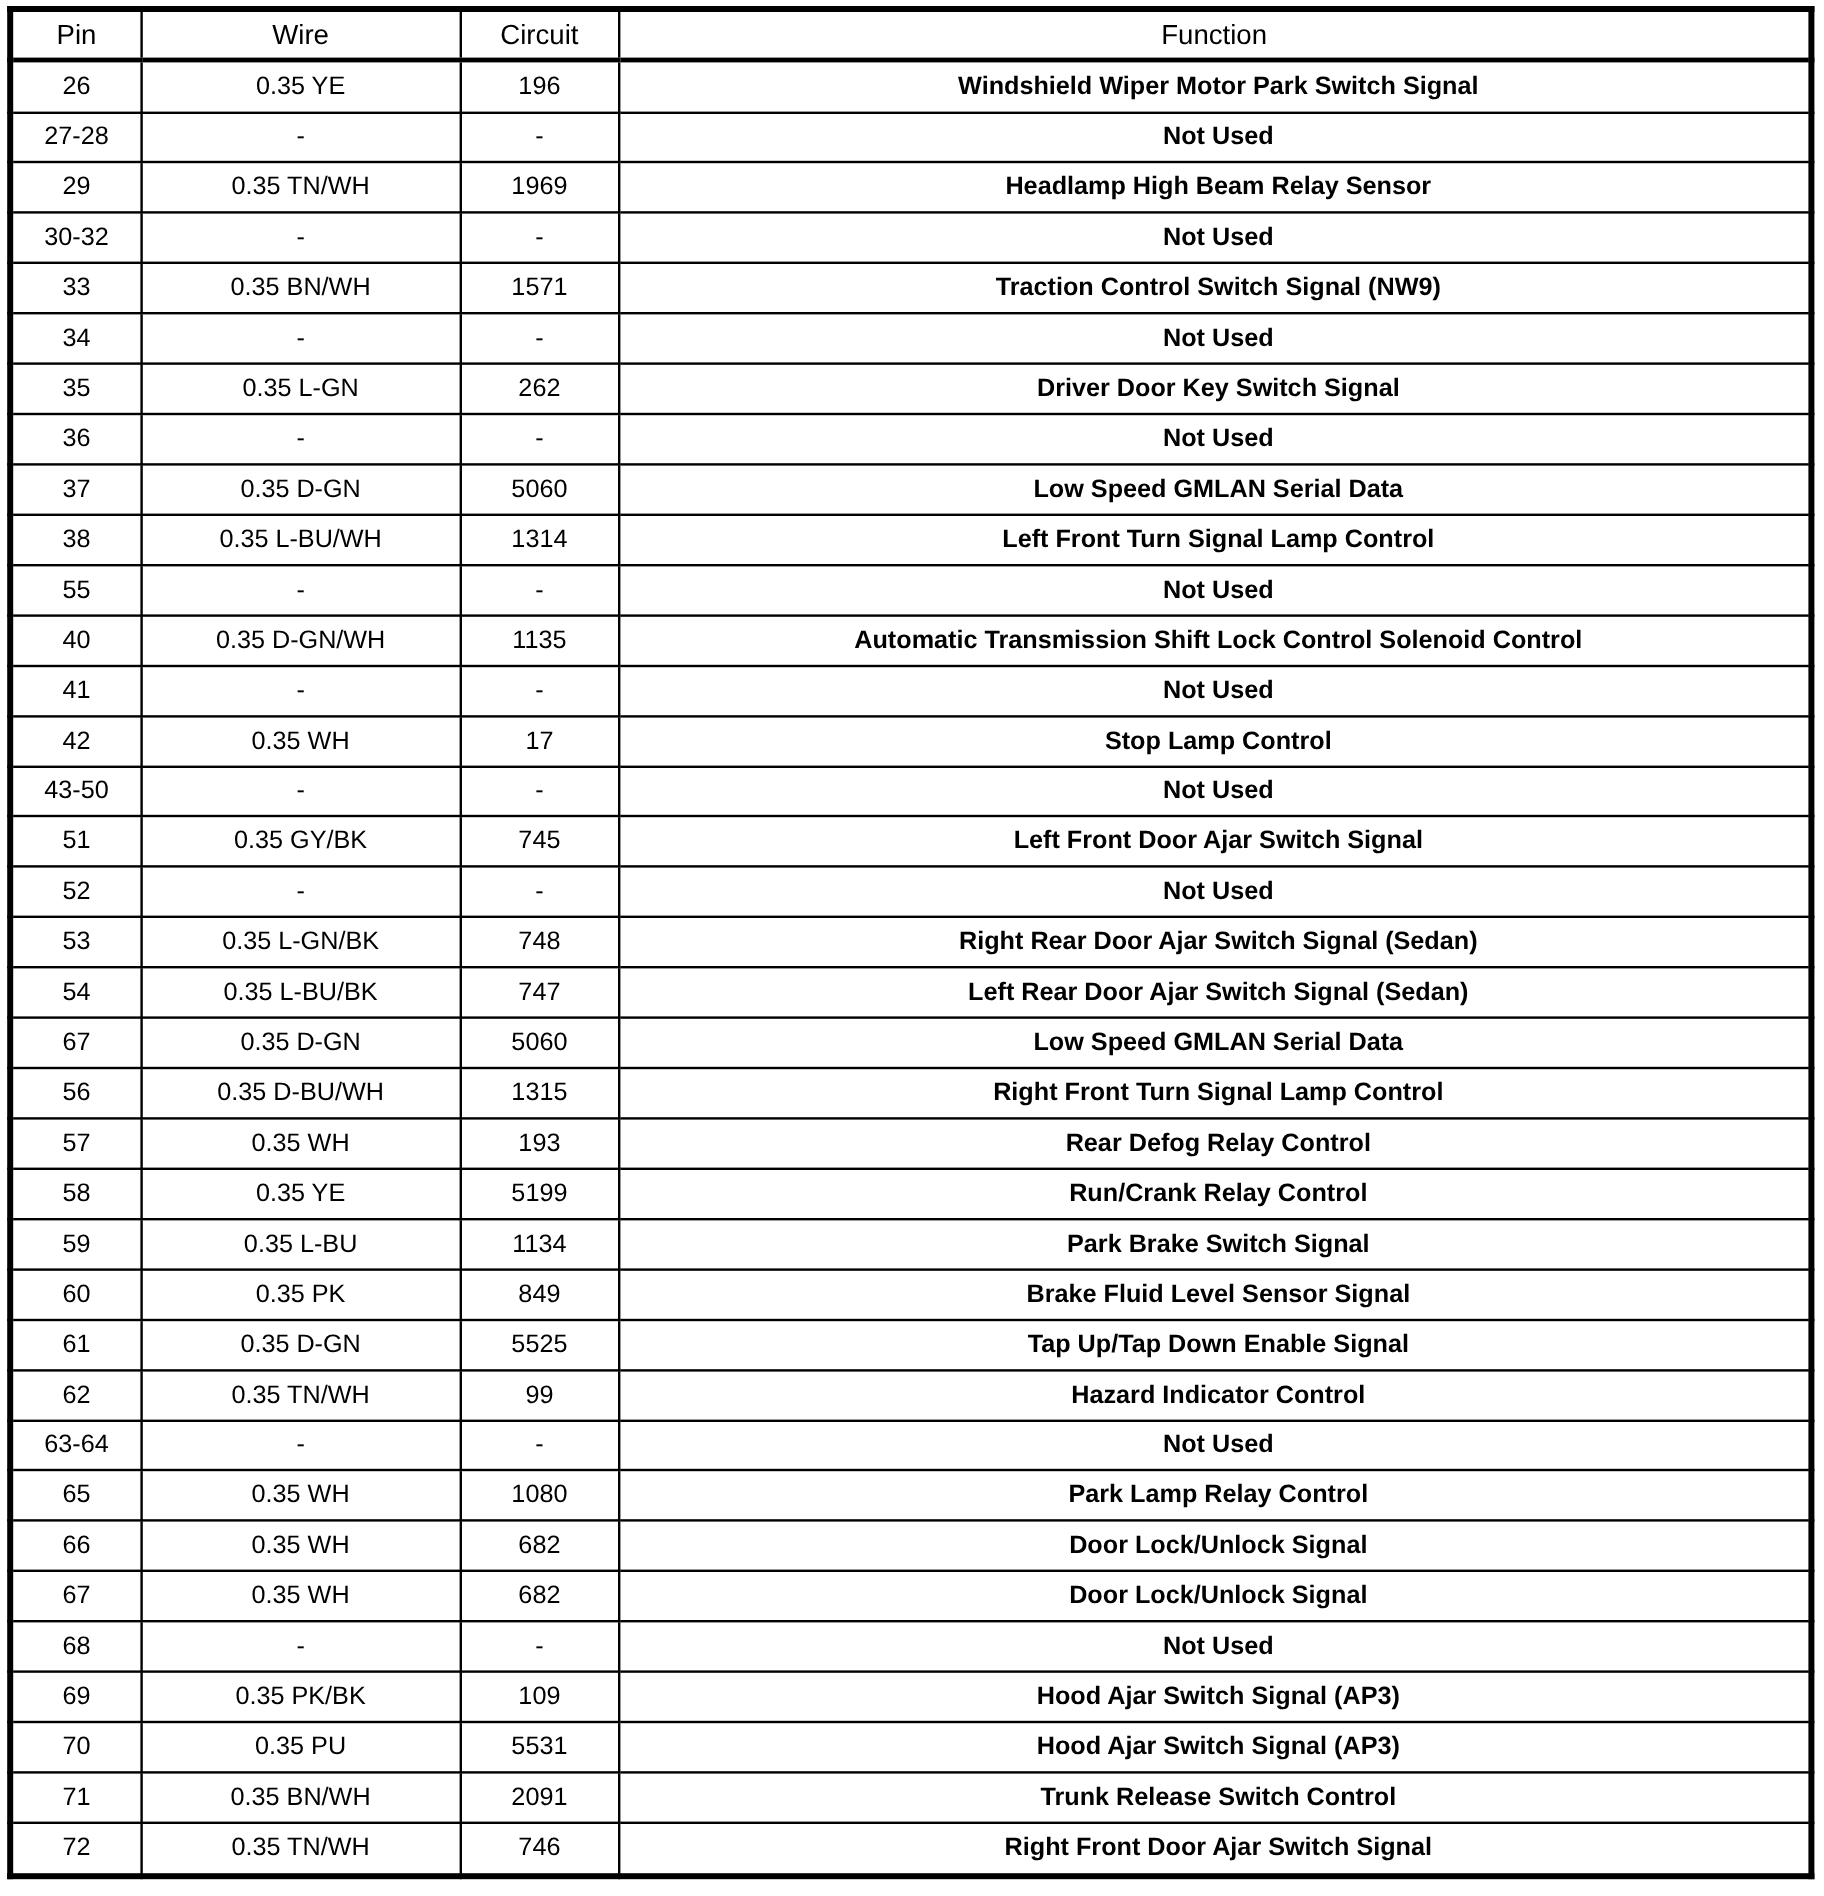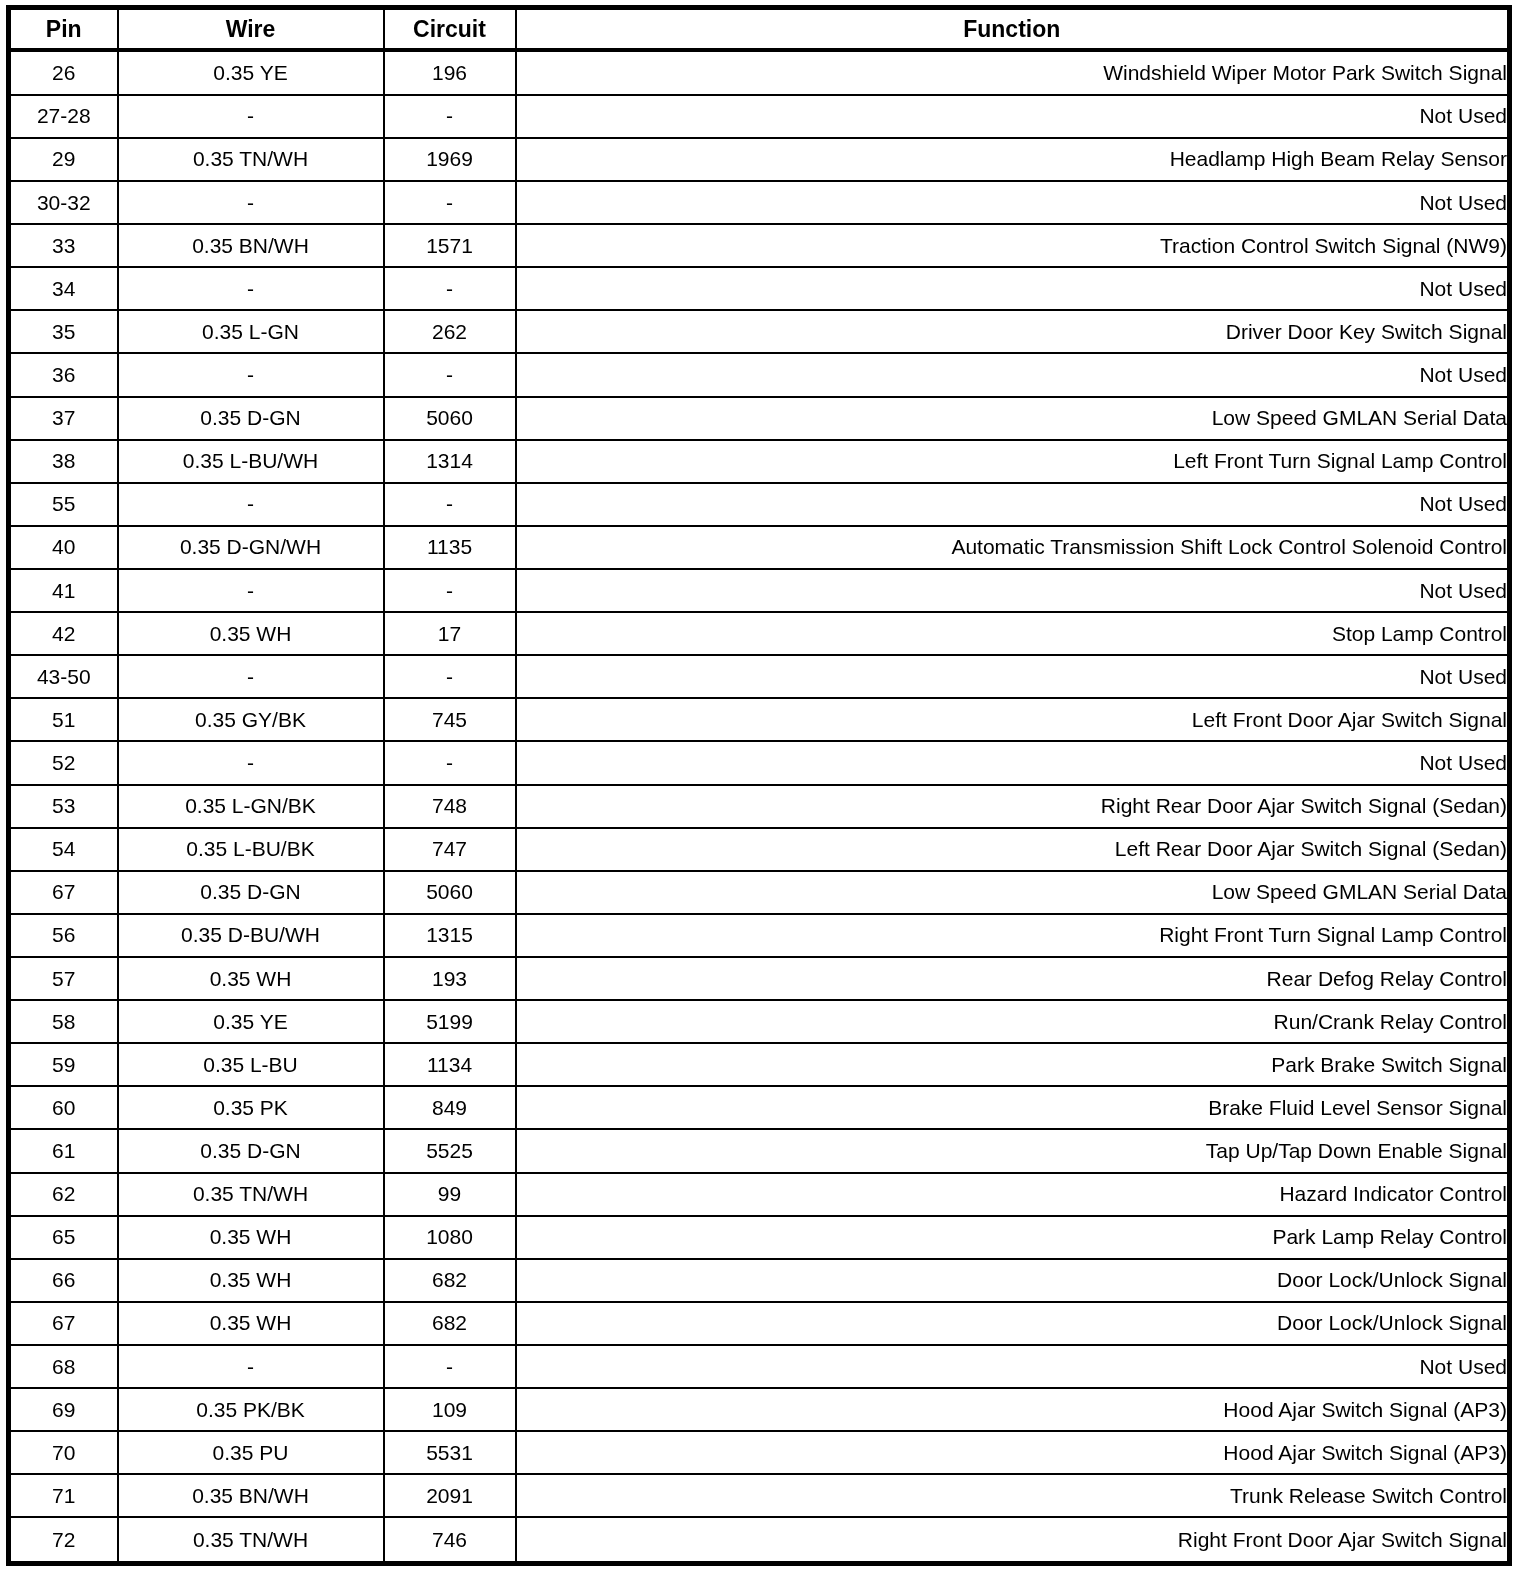--- a/index.html
+++ b/index.html
@@ -35,30 +35,30 @@
     border: 2px solid #000000;
     padding: 0;
     overflow: hidden;
     white-space: nowrap;
     vertical-align: middle;
     color: #000000;
   }
   thead th {
     border-bottom: 4px solid #000000;
     font-size: 23px;
-    font-weight: bold;
+    font-weight: normal;
     text-align: center;
     height: 38px;
   }
   td {
     font-size: 21px;
     font-weight: normal;
   }
   td.center { text-align: center; }
-  td.func   { text-align: right; padding-left: 7px; }
+  td.func   { text-align: center; padding-left: 7px; font-weight: bold; }
 </style>
 </head>
 <body>
 
 <div class="page">
   <table class="pinout">
     <colgroup>
       <col class="c-pin">
       <col class="c-wire">
       <col class="c-circuit">
@@ -229,20 +229,26 @@
           <td class="center">5525</td>
           <td class="func">Tap Up/Tap Down Enable Signal</td>
         </tr>
         <tr>
           <td class="center">62</td>
           <td class="center">0.35 TN/WH</td>
           <td class="center">99</td>
           <td class="func">Hazard Indicator Control</td>
         </tr>
         <tr>
+          <td class="center">63-64</td>
+          <td class="center">-</td>
+          <td class="center">-</td>
+          <td class="func">Not Used</td>
+        </tr>
+        <tr>
           <td class="center">65</td>
           <td class="center">0.35 WH</td>
           <td class="center">1080</td>
           <td class="func">Park Lamp Relay Control</td>
         </tr>
         <tr>
           <td class="center">66</td>
           <td class="center">0.35 WH</td>
           <td class="center">682</td>
           <td class="func">Door Lock/Unlock Signal</td>

